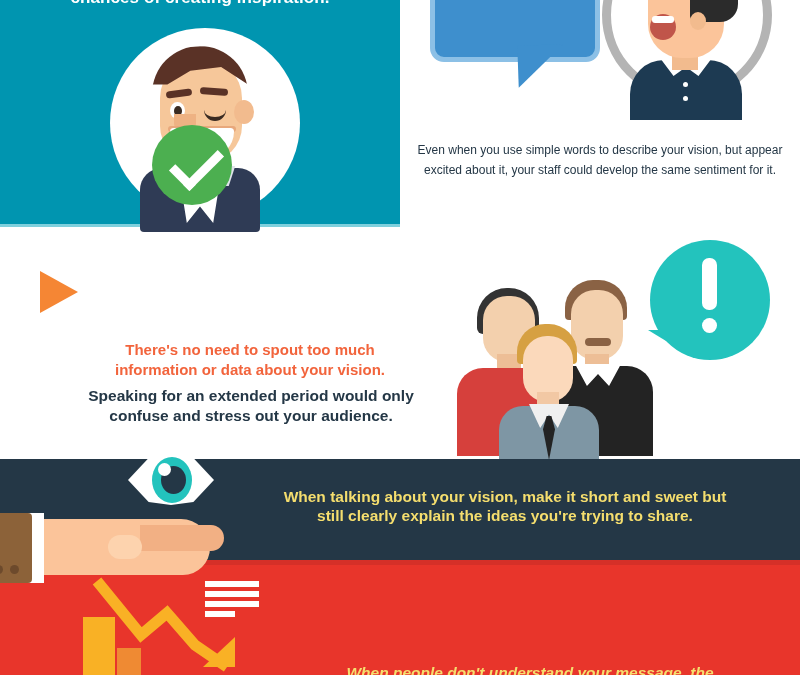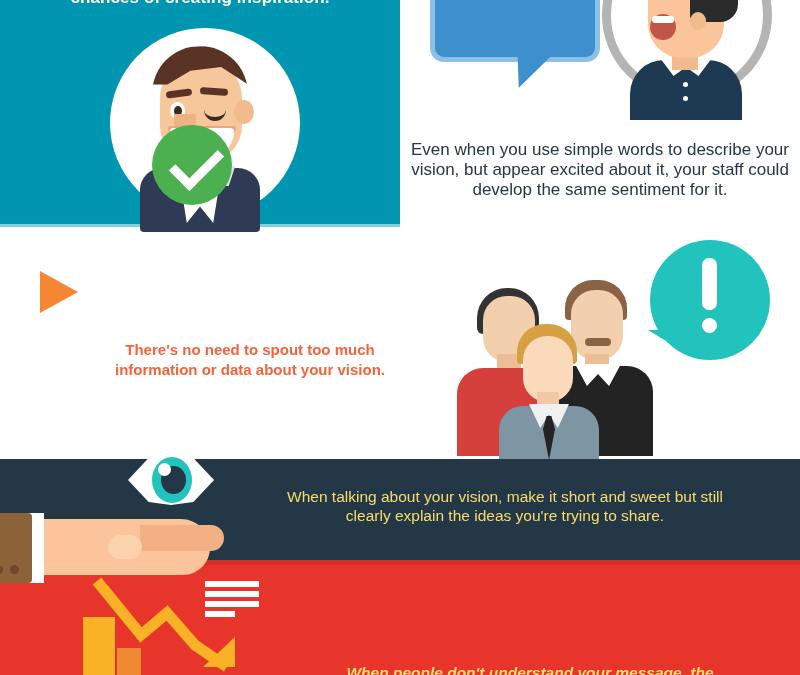--- a/index.html
+++ b/index.html
@@ -215,21 +215,21 @@
     background: #c0554a; border-radius: 14px;
   }
   .listener-tooth { position: absolute; left: 652px; top: 16px; width: 22px; height: 7px; background: #ffffff; border-radius: 3px; }
 
   
   .bubble-caption {
     position: absolute; left: 410px; top: 140px;
     width: 380px;
     text-align: center;
     color: #243746;
-    font-size: 17px;
+    font-size: 12px;
     line-height: 20px;
   }
 
   
   .play-triangle {
     position: absolute; left: 40px; top: 271px;
     width: 0; height: 0;
     border-left: 38px solid #f58634;
     border-top: 21px solid transparent;
     border-bottom: 21px solid transparent;
@@ -315,21 +315,21 @@
   .hand-cuff { position: absolute; left: -10px; top: 0px; width: 64px; height: 70px; background: #ffffff; }
   .hand-sleeve { position: absolute; left: -10px; top: 0px; width: 52px; height: 70px; background: #8c6239; border-radius: 0 4px 4px 0; }
   .hand-cuffbtn { position: absolute; top: 52px; width: 9px; height: 9px; background: #6d4a2c; border-radius: 50%; }
 
   .navy-text {
     position: absolute; left: 280px; top: 487px;
     width: 450px;
     text-align: center;
     color: #f5de6e;
     font-size: 15.5px;
-    font-weight: normal;
+    font-weight: bold;
     line-height: 19px;
   }
 
   
   .chart-wrap { position: absolute; left: 75px; top: 575px; width: 200px; height: 100px; }
   .bar-a { position: absolute; left: 8px; top: 42px; width: 32px; height: 58px; background: #f9b125; }
   .bar-b { position: absolute; left: 42px; top: 73px; width: 24px; height: 27px; background: #ef8a33; }
   .trend { position: absolute; left: 0; top: 0; width: 200px; height: 100px; }
   .doc-lines { position: absolute; left: 130px; top: 6px; width: 54px; height: 40px; }
   .doc-line { position: absolute; left: 0; height: 6px; background: #ffffff; }
@@ -411,20 +411,21 @@
     <div class="listener-ear"></div>
 
     <div class="listener-mouth"></div>
     <div class="listener-tooth"></div>
   </div>
 
   <div class="bubble-caption">Even when you use simple words to describe your vision, but appear excited about it, your staff could develop the same sentiment for it.</div>
 
   <div class="play-triangle"></div>
   <div class="clarity-sub">There's no need to spout too much information or data about your vision.</div>
+  <div class="clarity-body">Speaking for an extended period would only confuse and stress out your audience.</div>
 
   <div class="people">
     <div class="p-dark-hair"></div>
     <div class="p-dark-head"></div>
     <div class="p-dark-neck"></div>
     <div class="p-red-shirt"></div>
     <div class="p-brown-hair"></div>
     <div class="p-brown-head"></div>
     <div class="p-mustache"></div>
     <div class="p-brown-neck"></div>

